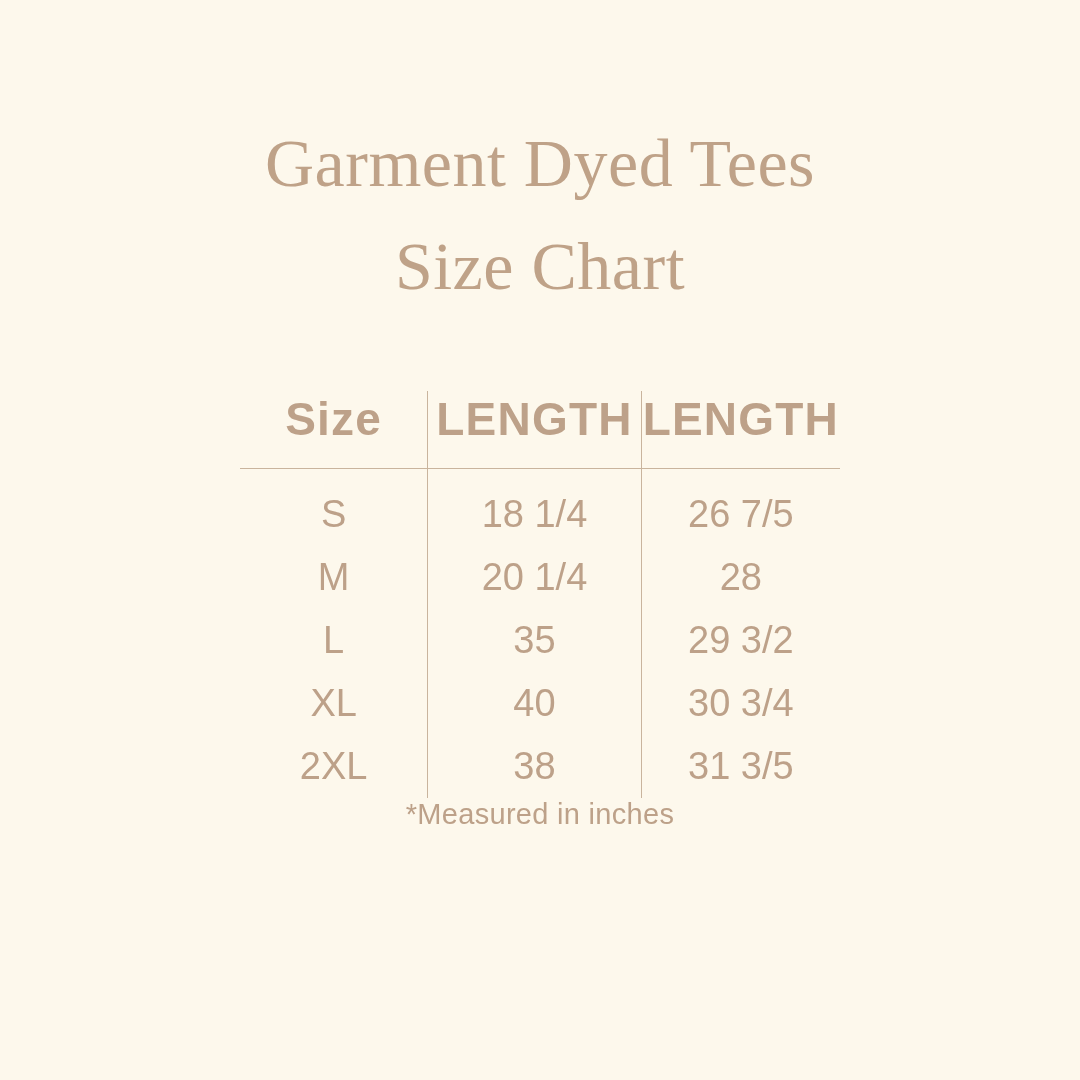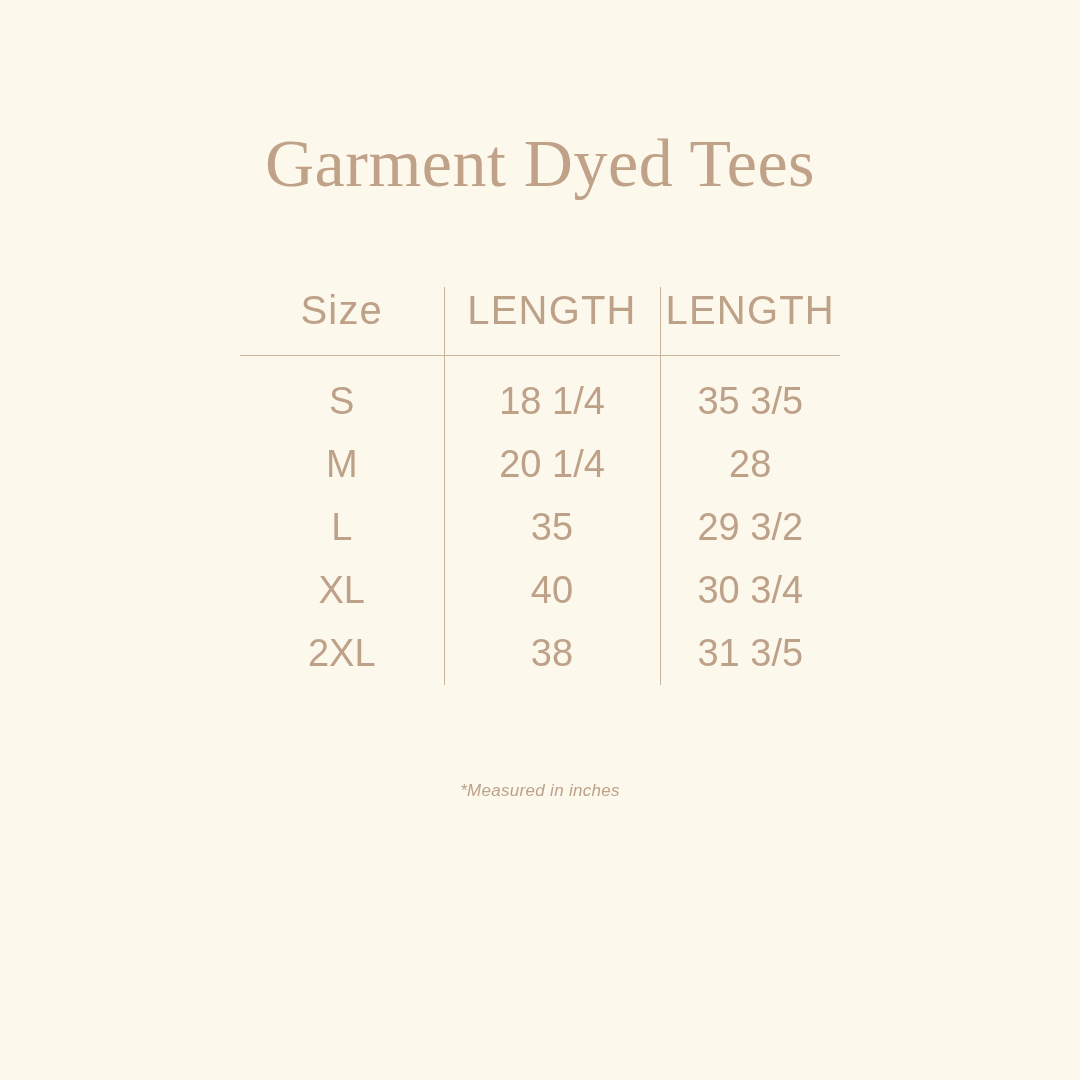--- a/index.html
+++ b/index.html
@@ -47,22 +47,22 @@
 
   table.size-table {
     width: 100%;
     border-collapse: collapse;
     color: #BDA189;
     font-family: "Liberation Sans", sans-serif;
     font-weight: 300;
   }
 
   table.size-table th {
-    font-weight: 400;
-    font-size: 40px;
+    font-weight: 700;
+    font-size: 46px;
     letter-spacing: 1.2px;
     padding-bottom: 22px;
     color: #BDA189;
     text-align: center;
   }
 
   table.size-table thead tr {
     border-bottom: 1.5px solid #C9B49D;
   }
 
@@ -88,51 +88,50 @@
   table.size-table thead th:nth-child(2),
   table.size-table thead th:nth-child(3) {
     border-left: 1.5px solid #C9B49D;
   }
 
   .col-size { width: 34%; }
   .col-width { width: 36%; }
   .col-length { width: 30%; }
 
   .footnote {
-    margin-top: 96px;
-    font-size: 17px;
+    font-size: 29px;
     color: #BDA189;
     letter-spacing: 0.3px;
     font-weight: 400;
-    font-style: italic;
   }
 </style>
 </head>
 <body>
 
 <div class="page">
 
   <div class="title-block">
     <span class="title-line">Garment Dyed Tees</span>
+    <span class="title-line">Size Chart</span>
   </div>
 
   <div class="table-wrap">
     <table class="size-table">
       <thead>
         <tr>
           <th class="col-size">Size</th>
           <th class="col-width">LENGTH</th>
           <th class="col-length">LENGTH</th>
         </tr>
       </thead>
       <tbody>
         <tr>
           <td>S</td>
           <td>18 1/4</td>
-          <td>35 3/5</td>
+          <td>26 7/5</td>
         </tr>
         <tr>
           <td>M</td>
           <td>20 1/4</td>
           <td>28</td>
         </tr>
         <tr>
           <td>L</td>
           <td>35</td>
           <td>29 3/2</td>

